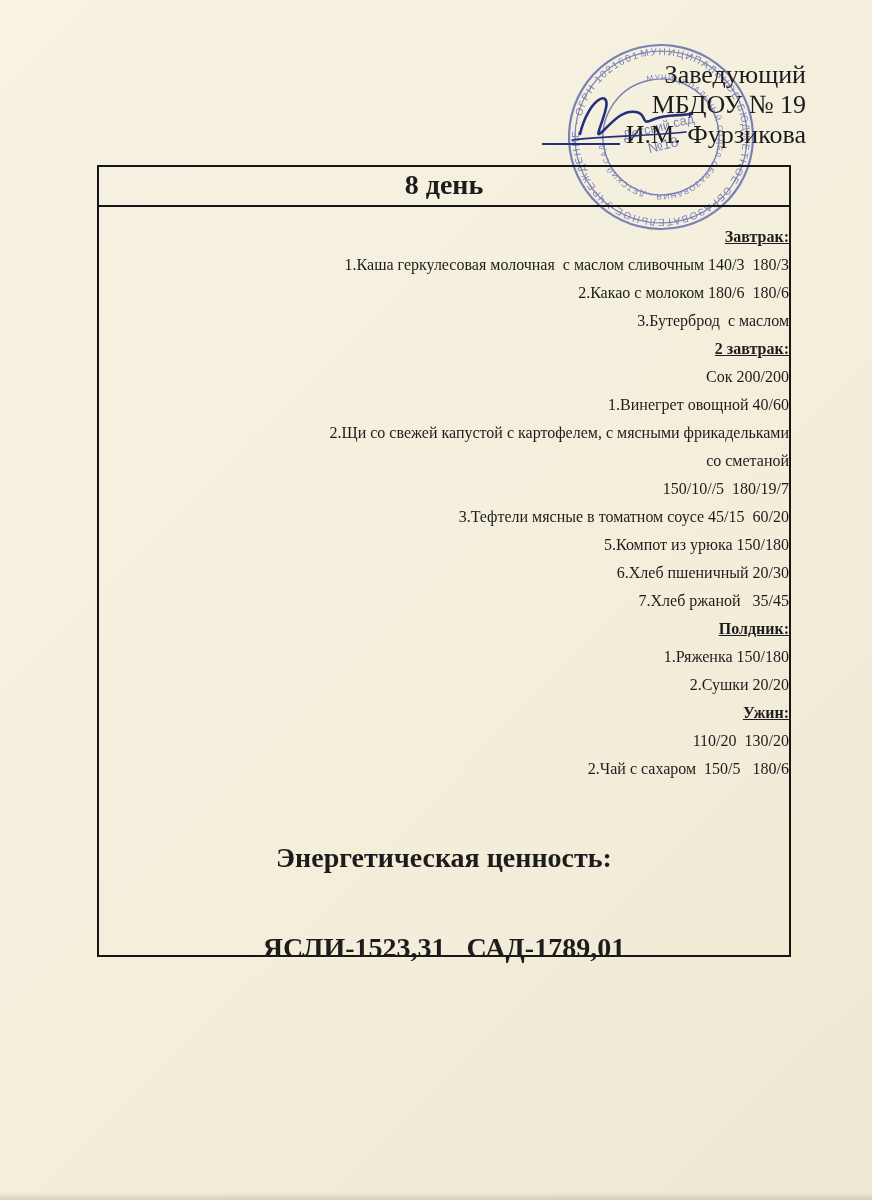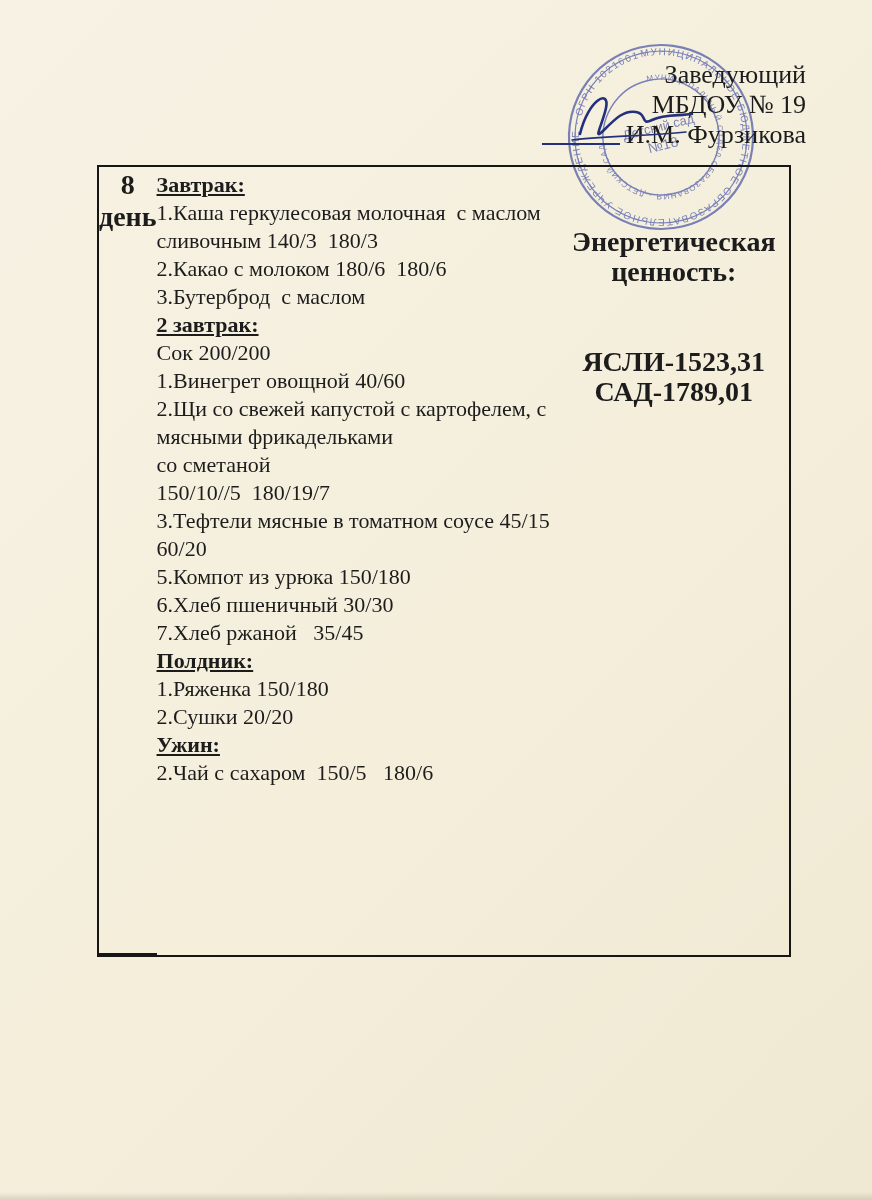--- a/index.html
+++ b/index.html
@@ -34,30 +34,30 @@
   .signature-wrap {
     position:absolute; left:566px; top:86px; width:160px; height:70px;
     z-index:4; pointer-events:none;
   }
 
   
   .menu-box {
     position:absolute; left:97px; top:165px;
     width:690px; height:788px;
     border:2px solid #161616;
-    display:flex; flex-direction:row;
+    display:flex; flex-direction:column;
     background:transparent;
     z-index:2;
   }
   .menu-title {
     text-align:center; font-weight:bold; font-size:28px;
     padding:2px 0 4px; border-bottom:2px solid #161616;
   }
   .menu-sections {
-    text-align:left; font-size:22px; line-height:28px; padding-top:4px;
+    text-align:right; font-size:16px; line-height:28px; padding-top:16px;
   }
   .section-title { font-weight:bold; text-decoration:underline; }
   .menu-line { white-space:pre-wrap; }
   .spacer { flex:1; }
   .energy {
     text-align:center; font-weight:bold; font-size:28px; line-height:30px;
     padding-bottom:12px; white-space:pre-wrap;
   }
   .energy div { white-space:pre-wrap; }
 
@@ -114,26 +114,27 @@
       <div class="menu-line">2.Какао с молоком 180/6  180/6</div>
       <div class="menu-line">3.Бутерброд  с маслом</div>
       <div class="section-title">2 завтрак:</div>
       <div class="menu-line">Сок 200/200</div>
       <div class="menu-line">1.Винегрет овощной 40/60</div>
       <div class="menu-line">2.Щи со свежей капустой с картофелем, с мясными фрикадельками</div>
       <div class="menu-line">со сметаной</div>
       <div class="menu-line">150/10//5  180/19/7</div>
       <div class="menu-line">3.Тефтели мясные в томатном соусе 45/15  60/20</div>
       <div class="menu-line">5.Компот из урюка 150/180</div>
-      <div class="menu-line">6.Хлеб пшеничный 30/30</div>
+      <div class="menu-line">6.Хлеб пшеничный 20/30</div>
       <div class="menu-line">7.Хлеб ржаной   35/45</div>
       <div class="section-title">Полдник:</div>
       <div class="menu-line">1.Ряженка 150/180</div>
       <div class="menu-line">2.Сушки 20/20</div>
       <div class="section-title">Ужин:</div>
+      <div class="menu-line">110/20  130/20</div>
       <div class="menu-line">2.Чай с сахаром  150/5   180/6</div>
     </div>
   <div class="spacer"></div>
   <div class="energy">
     <div>Энергетическая ценность:</div>
     <div>ЯСЛИ-1523,31   САД-1789,01</div>
   </div>
 </div>
 
 <div class="scan-edge"></div>

